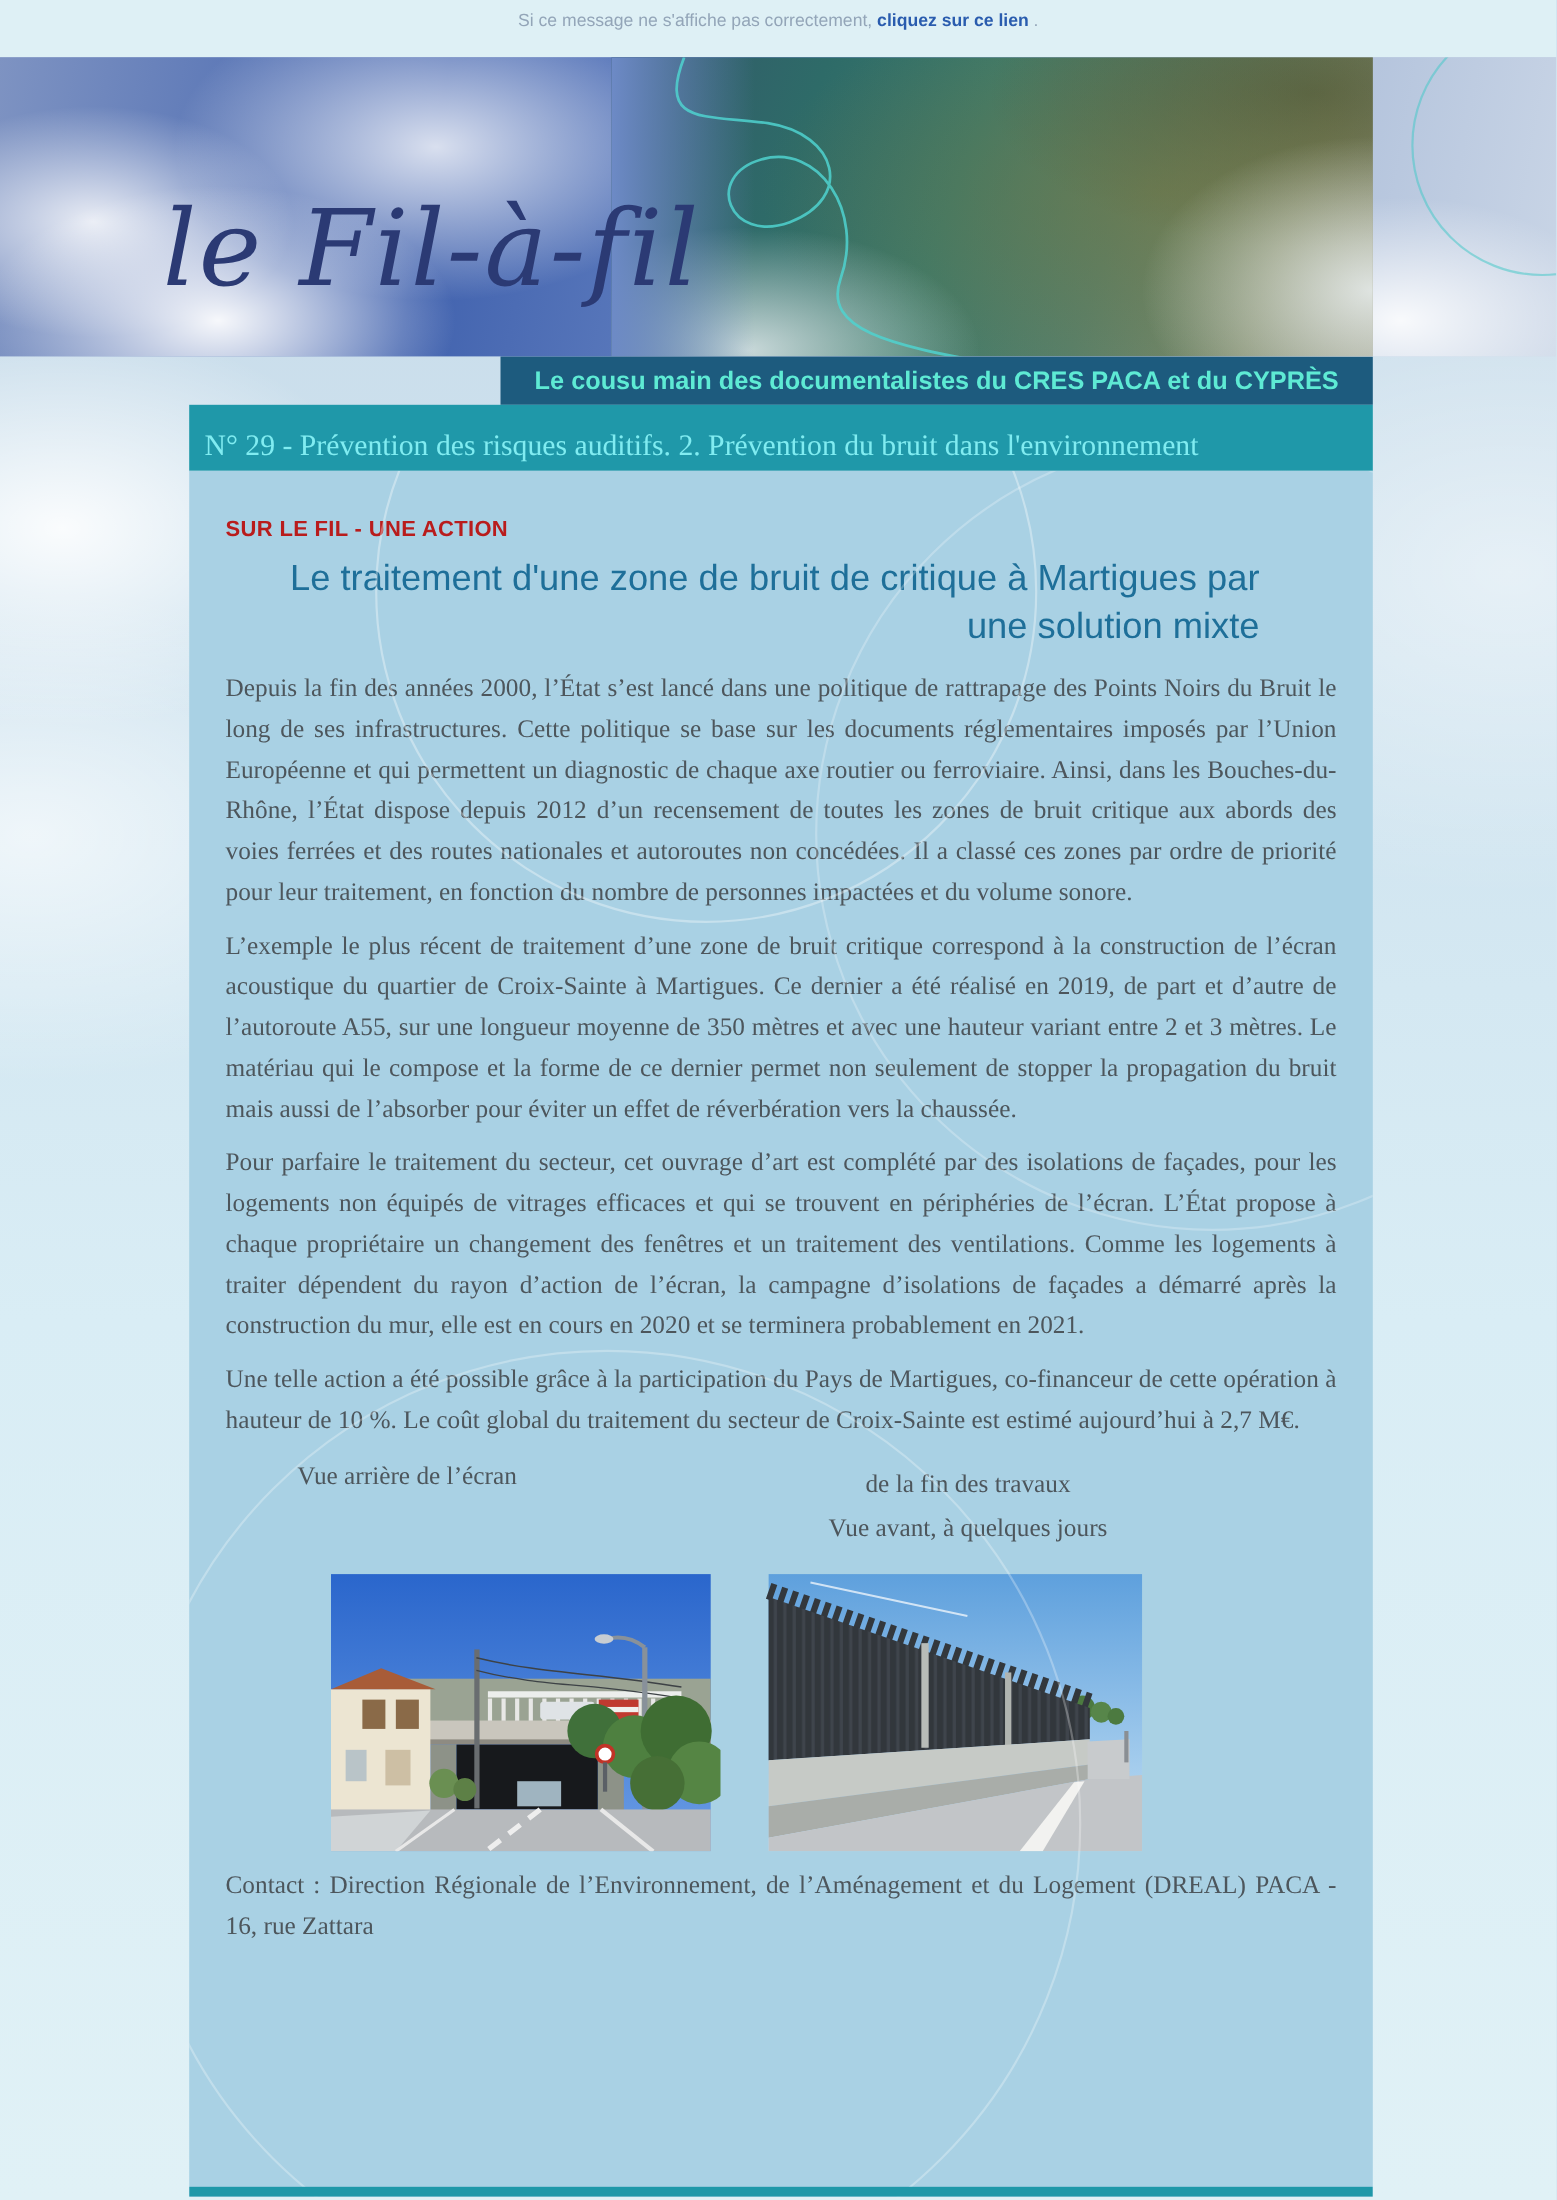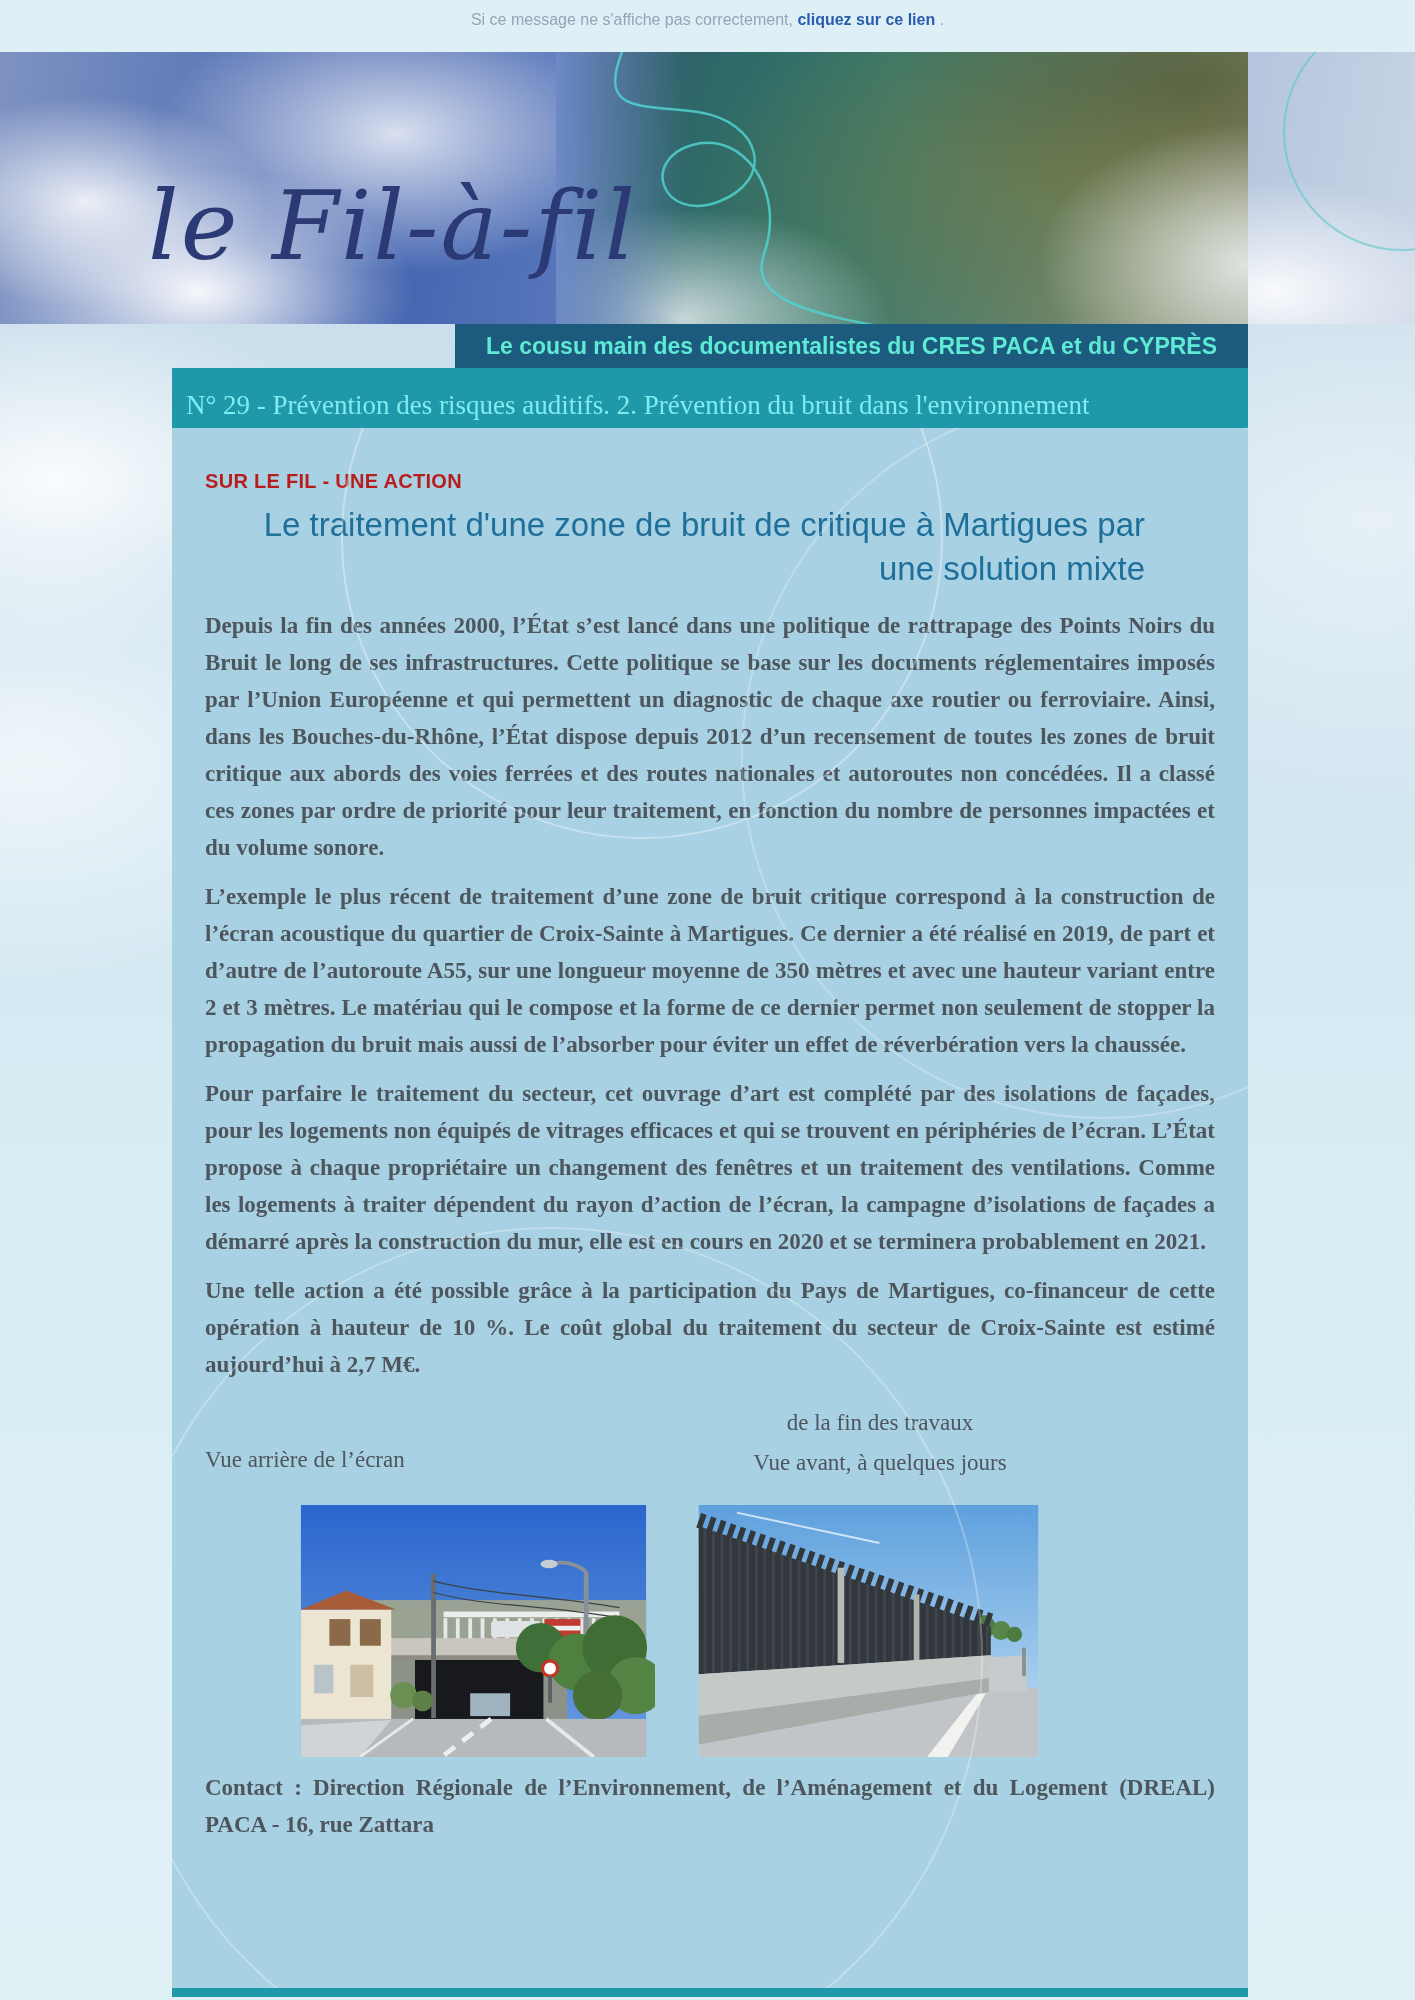--- a/index.html
+++ b/index.html
@@ -42,25 +42,25 @@
     background:#1f98a9;color:#80ecf1;font-family:"Liberation Serif",serif;font-size:27px;
     padding-left:14px;box-sizing:border-box;white-space:nowrap;overflow:hidden;}
   
   .content{position:relative;margin-left:172px;width:1076px;height:1569px;
     background:#a9d1e4;box-sizing:border-box;padding:42px 33px 0;overflow:hidden;}
   .content .deco{position:absolute;left:0;top:0;pointer-events:none;}
   .kicker{font-size:20px;font-weight:bold;color:#b91c1c;letter-spacing:.3px;}
   .title{margin:10px 0 0;max-width:940px;font-size:33px;font-weight:normal;
     color:#1e6f99;line-height:1.34;text-align:right;}
   .content p{margin:12px 0 0;font-family:"Liberation Serif","DejaVu Serif",serif;
-    font-size:23px;line-height:37px;color:#4d565c;text-align:justify;font-weight:bold;}
+    font-size:23px;line-height:37px;color:#4d565c;text-align:justify;}
   .content p.first{margin-top:16px;}
   .captions{display:flex;margin-top:20px;font-family:"Liberation Serif","DejaVu Serif",serif;
     font-size:23px;color:#4d565c;}
-  .cap-left{width:330px;margin-top:44px;}
+  .cap-left{width:330px;text-align:center;}
   .cap-right{margin-left:125px;width:440px;text-align:center;line-height:40px;}
   .photos{display:flex;margin-top:22px;margin-left:87px;gap:35px;}
   .photos svg{display:block;}
   .contact{margin-top:40px;}
   .bottom-strip{position:absolute;left:0;bottom:0;width:100%;height:9px;background:#1f98a9;}
 </style>
 </head>
 <body>
 
 <div class="page">

